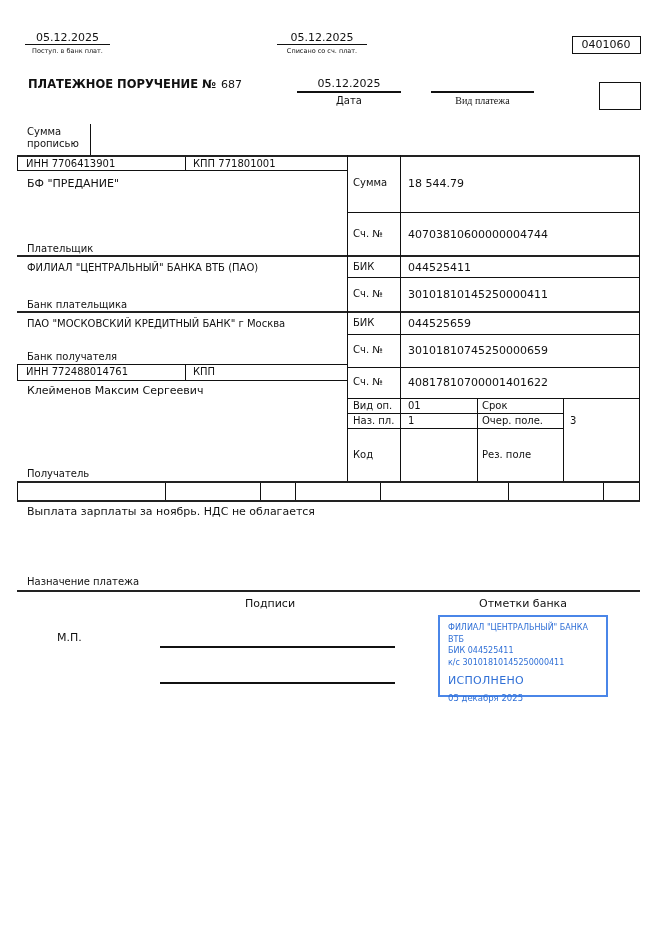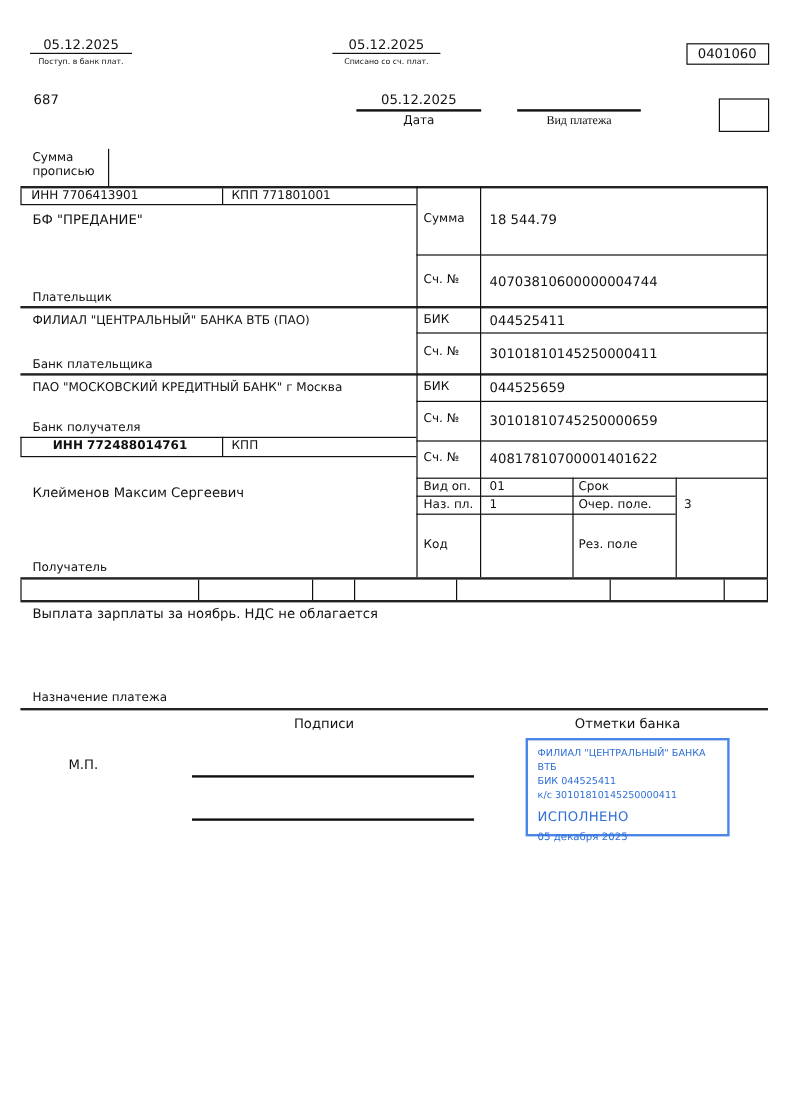--- a/index.html
+++ b/index.html
@@ -33,20 +33,21 @@
 
   <div class="t ctr" style="left:277px;top:31px;width:90px;">05.12.2025</div>
   <div class="hl" style="left:277px;top:44px;width:90px;"></div>
   <div class="t s6 ctr" style="left:267px;top:47px;width:110px;">Списано со сч. плат.</div>
 
   <div class="box" style="left:572px;top:36px;width:69px;height:18px;">
     <div class="t ctr" style="left:0;top:1px;width:66px;">0401060</div>
   </div>
 
   <div class="titlewrap">
+    <span class="b" style="font-size:11.5px;">ПЛАТЕЖНОЕ ПОРУЧЕНИЕ №</span>
     <span style="font-size:11px;">687</span>
   </div>
 
   <div class="t ctr" style="left:297px;top:77px;width:104px;">05.12.2025</div>
   <div class="hl15" style="left:297px;top:91px;width:104px;"></div>
   <div class="t s10 ctr" style="left:297px;top:95px;width:104px;">Дата</div>
 
   <div class="hl15" style="left:431px;top:91px;width:103px;"></div>
   <div class="t s10 ctr" style="left:431px;top:95px;width:103px;font-family:Liberation Serif, serif;">Вид платежа</div>
 
@@ -70,24 +71,24 @@
   <div class="t s10" style="left:27px;top:299px;">Банк плательщика</div>
   <div class="hl2" style="left:17px;top:311px;width:623px;"></div>
 
   <div class="t s10" style="left:27px;top:318px;">ПАО "МОСКОВСКИЙ КРЕДИТНЫЙ БАНК" г Москва</div>
   <div class="t s10" style="left:27px;top:351px;">Банк получателя</div>
 
   <div class="hl" style="left:17px;top:364px;width:330px;"></div>
   <div class="vl" style="left:17px;top:364px;height:16px;"></div>
   <div class="vl" style="left:185px;top:364px;height:16px;"></div>
   <div class="hl" style="left:17px;top:380px;width:330px;"></div>
-  <div class="t s10" style="left:44px;top:366px;font-weight:bold;">ИНН 772488014761</div>
+  <div class="t s10" style="left:26px;top:366px;">ИНН 772488014761</div>
   <div class="t s10" style="left:193px;top:366px;">КПП</div>
 
-  <div class="t" style="left:27px;top:404px;text-align:center;">Клейменов Максим Сергеевич</div>
+  <div class="t" style="left:27px;top:384px;text-align:center;">Клейменов Максим Сергеевич</div>
   <div class="t s10" style="left:27px;top:468px;">Получатель</div>
   <div class="hl2" style="left:17px;top:481px;width:623px;"></div>
 
   <div class="vl" style="left:347px;top:155px;height:326px;"></div>
   <div class="vl" style="left:400px;top:155px;height:326px;"></div>
   <div class="vl" style="left:639px;top:155px;height:326px;"></div>
   <div class="vl" style="left:477px;top:398px;height:83px;"></div>
   <div class="vl" style="left:563px;top:398px;height:83px;"></div>
 
   <div class="hl" style="left:347px;top:212px;width:293px;"></div>

